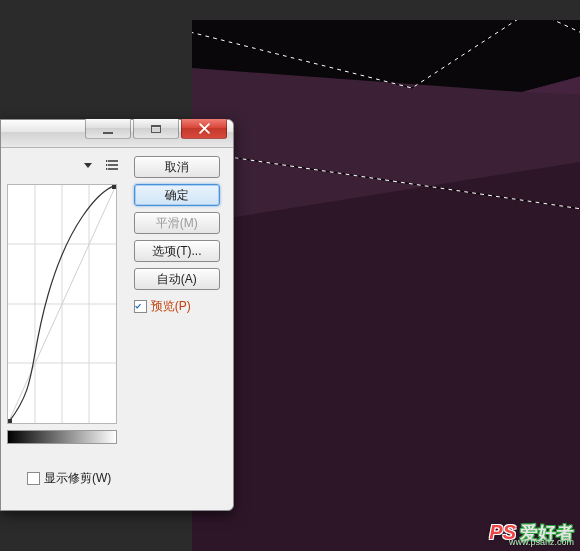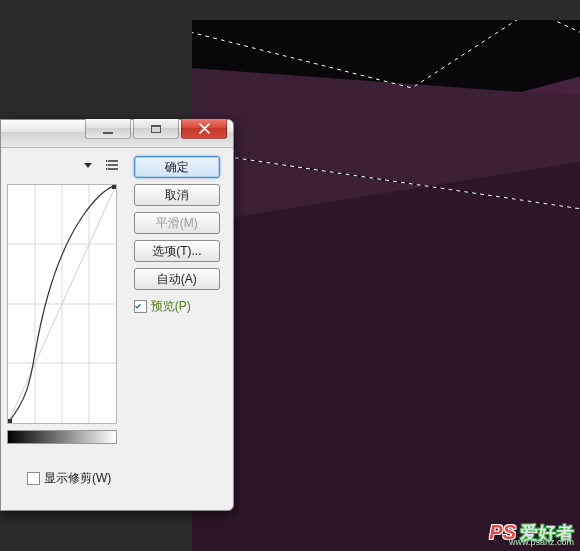--- a/index.html
+++ b/index.html
@@ -189,21 +189,21 @@
   }
   .btn.primary {
     border-color:#4a90d9;
     background:linear-gradient(to bottom,#eaf3fc,#cfe5f7);
     box-shadow: 0 0 0 1px #a9cef0 inset, 0 0 3px #7db3e8;
   }
   .btn.disabled {
     color:#9a9a9a;
   }
   .preview-row{
-    display:flex;align-items:center;gap:4px;margin-top:8px;color:#4d7c0f;
+    display:flex;align-items:center;gap:4px;margin-top:8px;color:#c2410c;
   }
 
   
   .watermark {
     position:absolute;
     right:6px;bottom:6px;
     font-size:20px;
     font-weight:bold;
     font-style:italic;
     font-family: "Segoe UI", Arial, sans-serif;
@@ -299,22 +299,22 @@
 
       <div class="gradient-strip"></div>
 
       <div class="chk-row">
         <span class="chk"></span>
         <span>显示修剪(W)</span>
       </div>
     </div>
 
     <div class="right-col">
+      <span class="btn">取消</span>
       <span class="btn primary">确定</span>
-      <span class="btn">取消</span>
       <span class="btn disabled">平滑(M)</span>
       <span class="btn">选项(T)...</span>
       <span class="btn">自动(A)</span>
 
       <div class="preview-row">
         <span class="chk checked">
           <svg viewBox="0 0 11 11">
             <path d="M1 5 L4 8 L10 1" fill="none" stroke="#1560b3" stroke-width="2"></path>
           </svg>
         </span>

